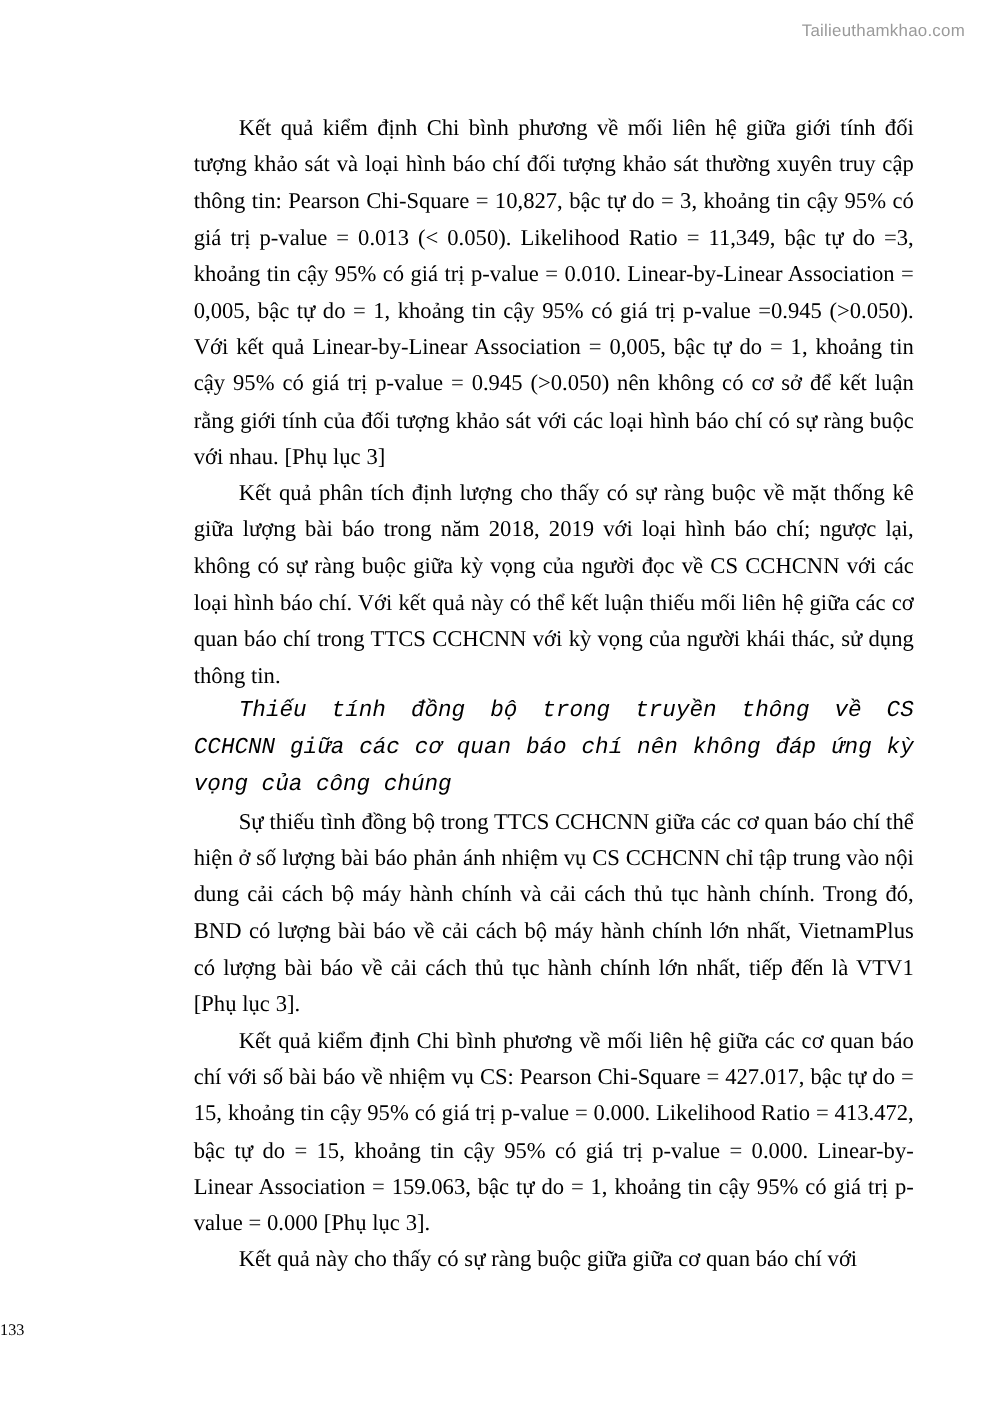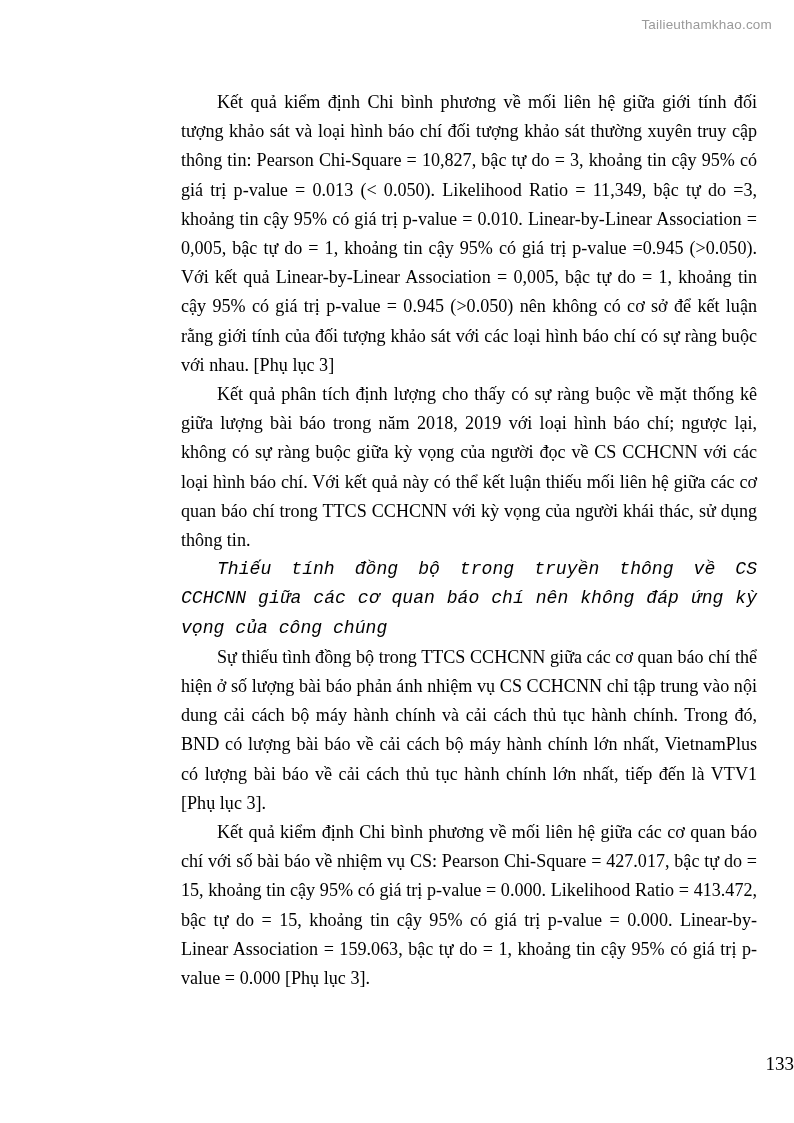--- a/index.html
+++ b/index.html
@@ -13,21 +13,20 @@
     position: relative;
     font-family: "Liberation Serif", "DejaVu Serif", serif;
     color: #000000;
     overflow: hidden;
   }
 
   .page {
     position: absolute;
     inset: 0;
     background: #ffffff;
-    margin-left: 26px;
   }
 
   .watermark {
     position: absolute;
     top: 17px;
     right: 22px;
     font-family: "Liberation Sans", "DejaVu Sans", sans-serif;
     font-size: 13.5px;
     letter-spacing: 0.2px;
     color: #9a9a9a;
@@ -62,22 +61,22 @@
     text-indent: 36px;
     font-style: italic;
     font-family: Liberation Mono, monospace;
   }
 
   .page-number {
     position: absolute;
     left: 0;
     right: 0;
     top: 1052px;
-    text-align: right;
-    font-size: 19px;
+    text-align: left;
+    font-size: 13px;
     line-height: 24px;
   }
 </style>
 </head>
 <body>
 
 <div class="page">
 
   <div class="watermark">Tailieuthamkhao.com</div>
 
@@ -86,18 +85,19 @@
     <p class="para">Kết quả kiểm định Chi bình phương về mối liên hệ giữa giới tính đối tượng khảo sát và loại hình báo chí đối tượng khảo sát thường xuyên truy cập thông tin: Pearson Chi-Square = 10,827, bậc tự do = 3, khoảng tin cậy 95% có giá trị p-value = 0.013 (&lt; 0.050). Likelihood Ratio = 11,349, bậc tự do =3, khoảng tin cậy 95% có giá trị p-value = 0.010. Linear-by-Linear Association = 0,005, bậc tự do = 1, khoảng tin cậy 95% có giá trị p-value =0.945 (&gt;0.050). Với kết quả Linear-by-Linear Association = 0,005, bậc tự do = 1, khoảng tin cậy 95% có giá trị p-value = 0.945 (&gt;0.050) nên không có cơ sở để kết luận rằng giới tính của đối tượng khảo sát với các loại hình báo chí có sự ràng buộc với nhau. [Phụ lục 3]</p>
 
     <p class="para">Kết quả phân tích định lượng cho thấy có sự ràng buộc về mặt thống kê giữa lượng bài báo trong năm 2018, 2019 với loại hình báo chí; ngược lại, không có sự ràng buộc giữa kỳ vọng của người đọc về CS CCHCNN với các loại hình báo chí. Với kết quả này có thể kết luận thiếu mối liên hệ giữa các cơ quan báo chí trong TTCS CCHCNN với kỳ vọng của người khái thác, sử dụng thông tin.</p>
 
     <p class="heading-italic">Thiếu tính đồng bộ trong truyền thông về CS CCHCNN giữa các cơ quan báo chí nên không đáp ứng kỳ vọng của công chúng</p>
 
     <p class="para">Sự thiếu tình đồng bộ trong TTCS CCHCNN giữa các cơ quan báo chí thể hiện ở số lượng bài báo phản ánh nhiệm vụ CS CCHCNN chỉ tập trung vào nội dung cải cách bộ máy hành chính và cải cách thủ tục hành chính. Trong đó, BND có lượng bài báo về cải cách bộ máy hành chính lớn nhất, VietnamPlus có lượng bài báo về cải cách thủ tục hành chính lớn nhất, tiếp đến là VTV1 [Phụ lục 3].</p>
 
     <p class="para">Kết quả kiểm định Chi bình phương về mối liên hệ giữa các cơ quan báo chí với số bài báo về nhiệm vụ CS: Pearson Chi-Square = 427.017, bậc tự do = 15, khoảng tin cậy 95% có giá trị p-value = 0.000. Likelihood Ratio = 413.472, bậc tự do = 15, khoảng tin cậy 95% có giá trị p-value = 0.000. Linear-by-Linear Association = 159.063, bậc tự do = 1, khoảng tin cậy 95% có giá trị p-value = 0.000 [Phụ lục 3].</p>
 
+    <p class="para">Kết quả này cho thấy có sự ràng buộc giữa giữa cơ quan báo chí với</p>
 
   </div>
 
   <div class="page-number">133</div>
 
 </div>
 
 </body></html>

